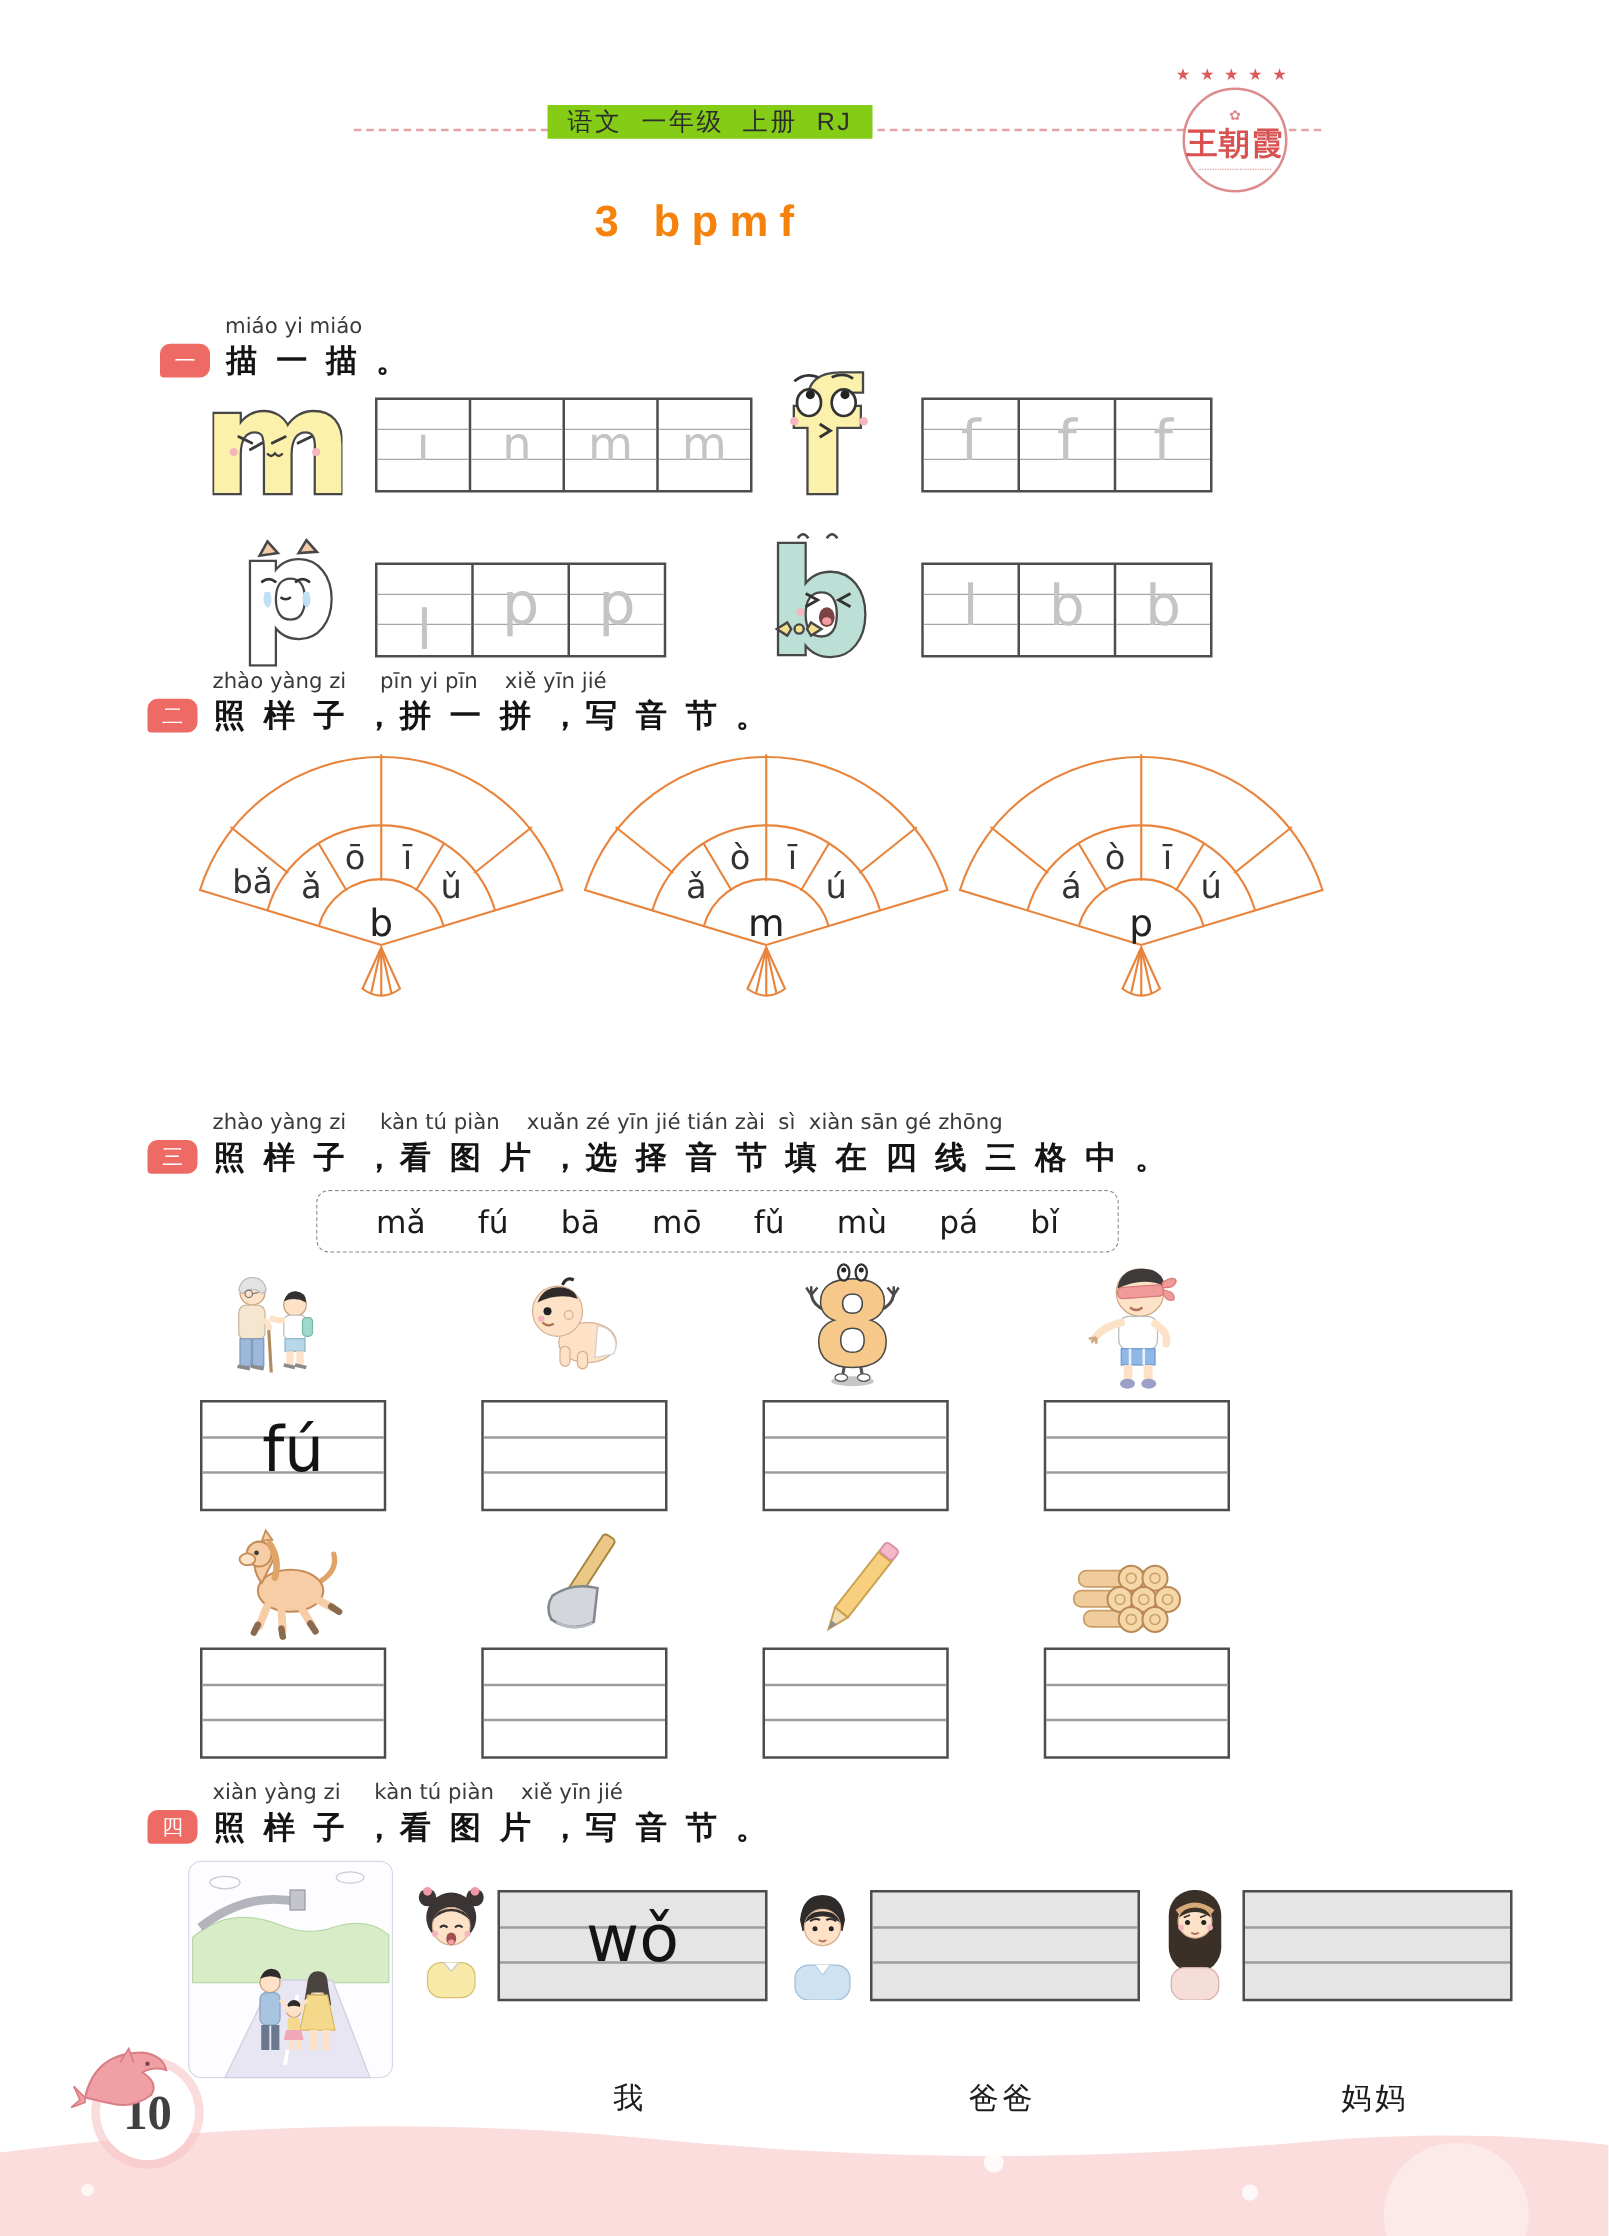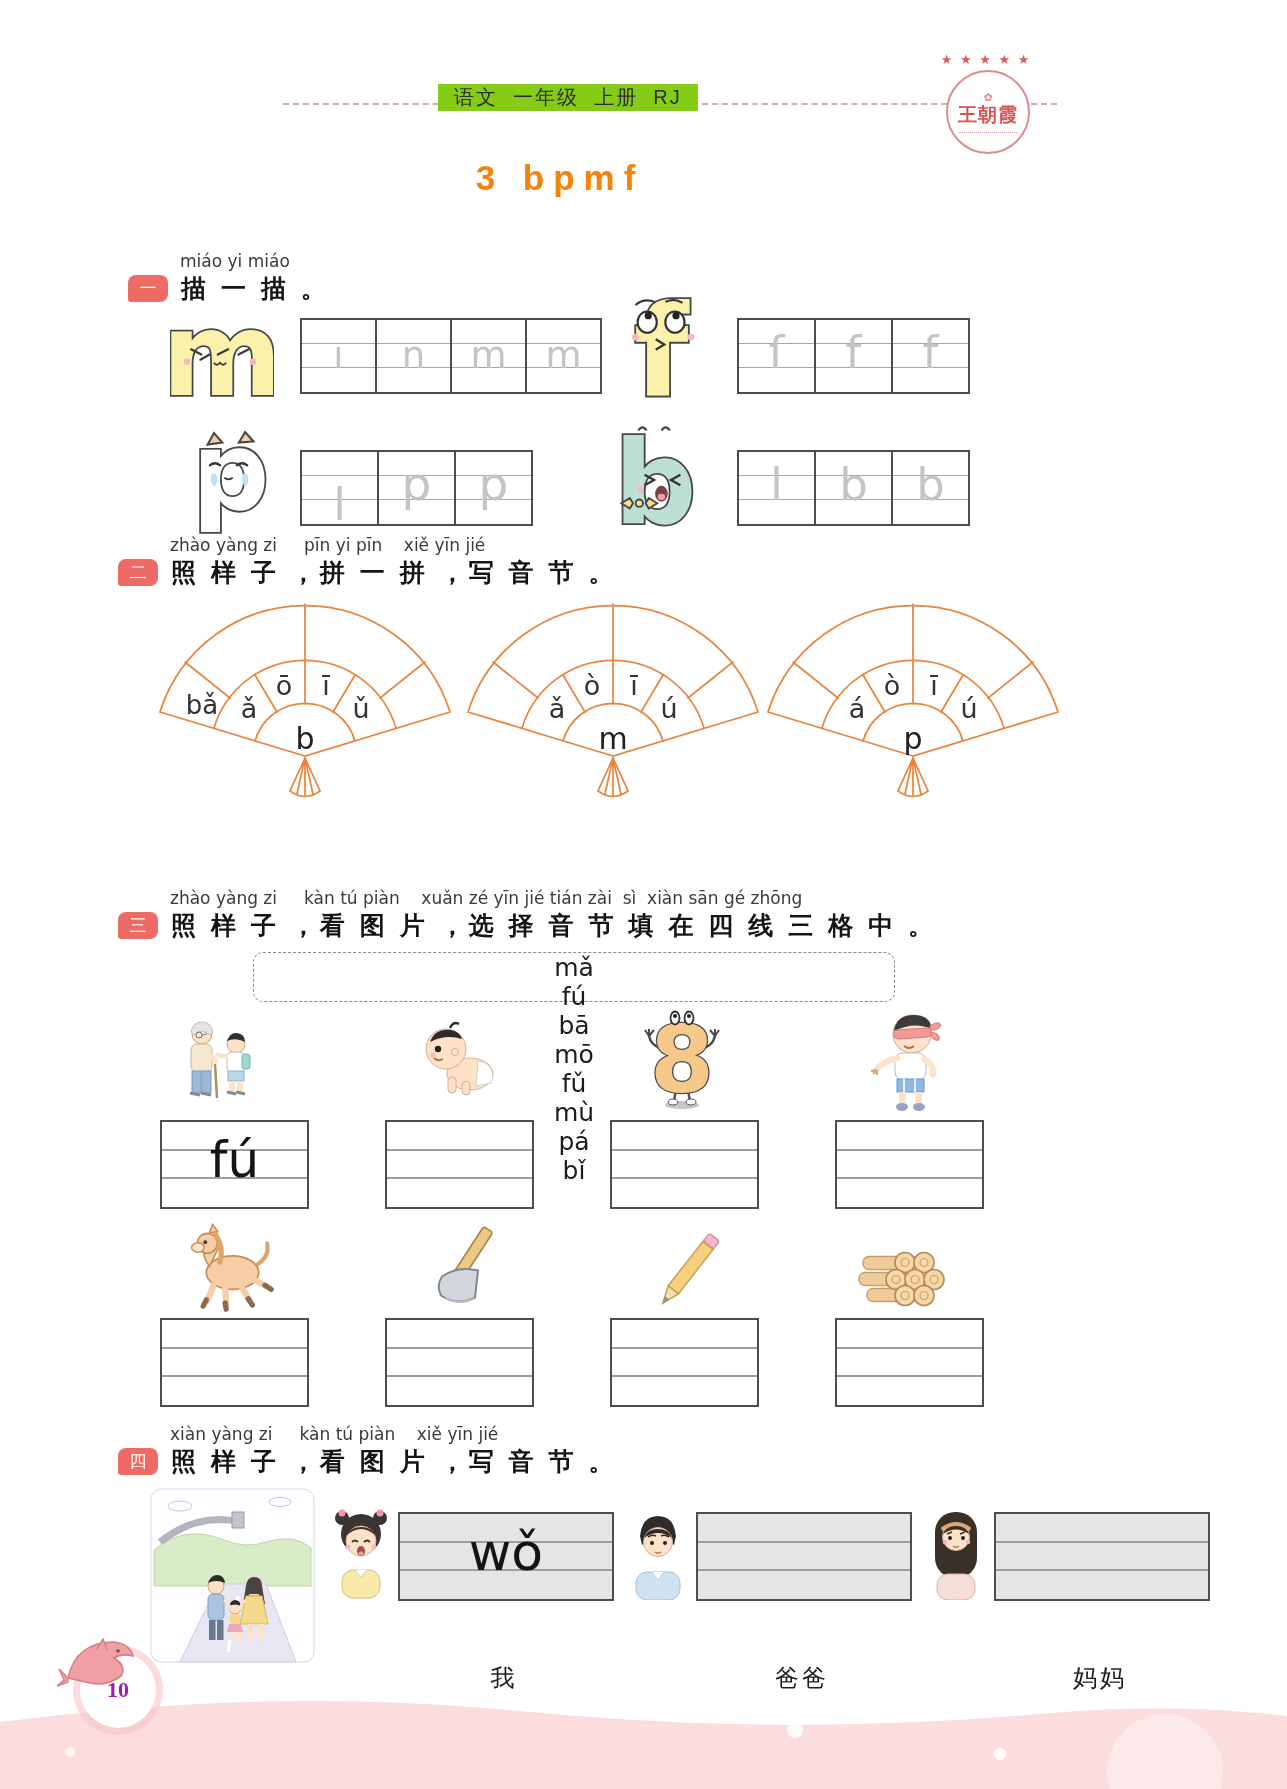--- a/index.html
+++ b/index.html
@@ -13,21 +13,21 @@
   .brand-cloud:before{content:"";position:absolute;left:-14px;top:14px;width:46px;height:38px;background:#f8d9d9;border-radius:50%;}
   .brand-cloud:after{content:"";position:absolute;right:-10px;top:6px;width:54px;height:42px;background:#f4cccc;border-radius:50%;}
   .brand-text{position:relative;z-index:2;font-size:29px;font-weight:bold;color:#e2706f;letter-spacing:2px;
     text-shadow:1.5px 0 #fff,-1.5px 0 #fff,0 1.5px #fff,0 -1.5px #fff,1px 1px #fff,-1px -1px #fff;}
   .head-rule{left:283px;top:103px;width:774px;border-top:2px dashed #e5a4a4;}
   .subject-line{left:438px;top:84px;background:#84cc16;padding:0 16px;font-size:20px;color:#2d2d2d;white-space:pre;letter-spacing:2px;}
   .stamp-stars{left:936px;top:52px;width:100px;text-align:center;color:#dd5a5a;font-size:13px;letter-spacing:2px;}
   .stamp-circle{left:946px;top:70px;width:80px;height:80px;border:2px solid #dd8c8c;border-radius:50%;
     display:flex;flex-direction:column;align-items:center;justify-content:center;background:#fff;}
   .stamp-flower{color:#e08888;font-size:11px;line-height:10px;}
-  .stamp-title{color:#d85252;font-size:19px;font-weight:bold;letter-spacing:1px;}
+  .stamp-title{color:#d85252;font-size:25px;font-weight:bold;letter-spacing:1px;}
   .stamp-ring{width:58px;border-top:1px dotted #e0a0a0;margin-top:4px;}
 
   
   .lesson-title{left:420px;top:158px;width:280px;text-align:center;font-size:35px;font-weight:bold;
     color:#f5820a;letter-spacing:9px;}
 
   
   .sec .pin{margin-left:52px;font-size:17px;color:#3a3a3a;white-space:pre;font-family:"DejaVu Sans",sans-serif;}
   .sec .line{display:flex;align-items:center;margin-top:1px;}
   .badge{flex:0 0 auto;width:40px;height:27px;background:#ee6a65;border-radius:8px 8px 8px 3px;color:#fff;
@@ -53,30 +53,30 @@
   .agrid:before,.agrid:after,.agrid4:before,.agrid4:after{content:"";position:absolute;left:0;right:0;height:1.5px;background:#9d9d9d;}
   .agrid:before{top:27px;} .agrid:after{top:55px;}
   .agrid4{position:absolute;width:212px;height:85px;border:2.5px solid #4d4d4d;background:#e5e5e5;}
   .agrid4:before{top:27px;} .agrid4:after{top:55px;}
   .ans{position:absolute;left:0;right:0;text-align:center;color:#141414;line-height:1;font-family:"DejaVu Sans",sans-serif;z-index:2;}
   .ans3{font-size:50px;top:13px;}
   .ans4{font-size:52px;top:12px;}
 
   
   .wordbank{left:253px;top:952px;width:642px;height:50px;border:1.5px dashed #8a8a8a;border-radius:10px;
-    display:flex;align-items:center;justify-content:space-around;padding:0 26px;box-sizing:border-box;flex-direction:column;}
+    display:flex;align-items:center;justify-content:space-around;padding:0 26px;box-sizing:border-box;}
   .wb-item{font-size:25px;color:#1c1c1c;font-family:"DejaVu Sans",sans-serif;}
 
   
   .s4label{position:absolute;width:212px;text-align:center;font-size:24px;color:#1c1c1c;letter-spacing:3px;}
 
   
   .pagenum{left:80px;top:1652px;width:76px;height:76px;background:#fff;border-radius:50%;
     box-shadow:0 0 0 7px rgba(246,196,196,.6);display:flex;align-items:center;justify-content:center;
-    font-family:"Liberation Serif","DejaVu Serif",serif;font-weight:bold;font-size:22px;color:#a21caf;z-index:4;}
+    font-family:"Liberation Serif","DejaVu Serif",serif;font-weight:bold;font-size:39px;color:#404040;z-index:4;}
   svg{display:block;}
 </style>
 </head>
 <body>
 
 <div class="page">
 
   <div class="abs head-rule"></div>
   <div class="abs subject-line">语文  一年级  上册  RJ</div>
   <div class="abs stamp-stars">★ ★ ★ ★ ★</div>

